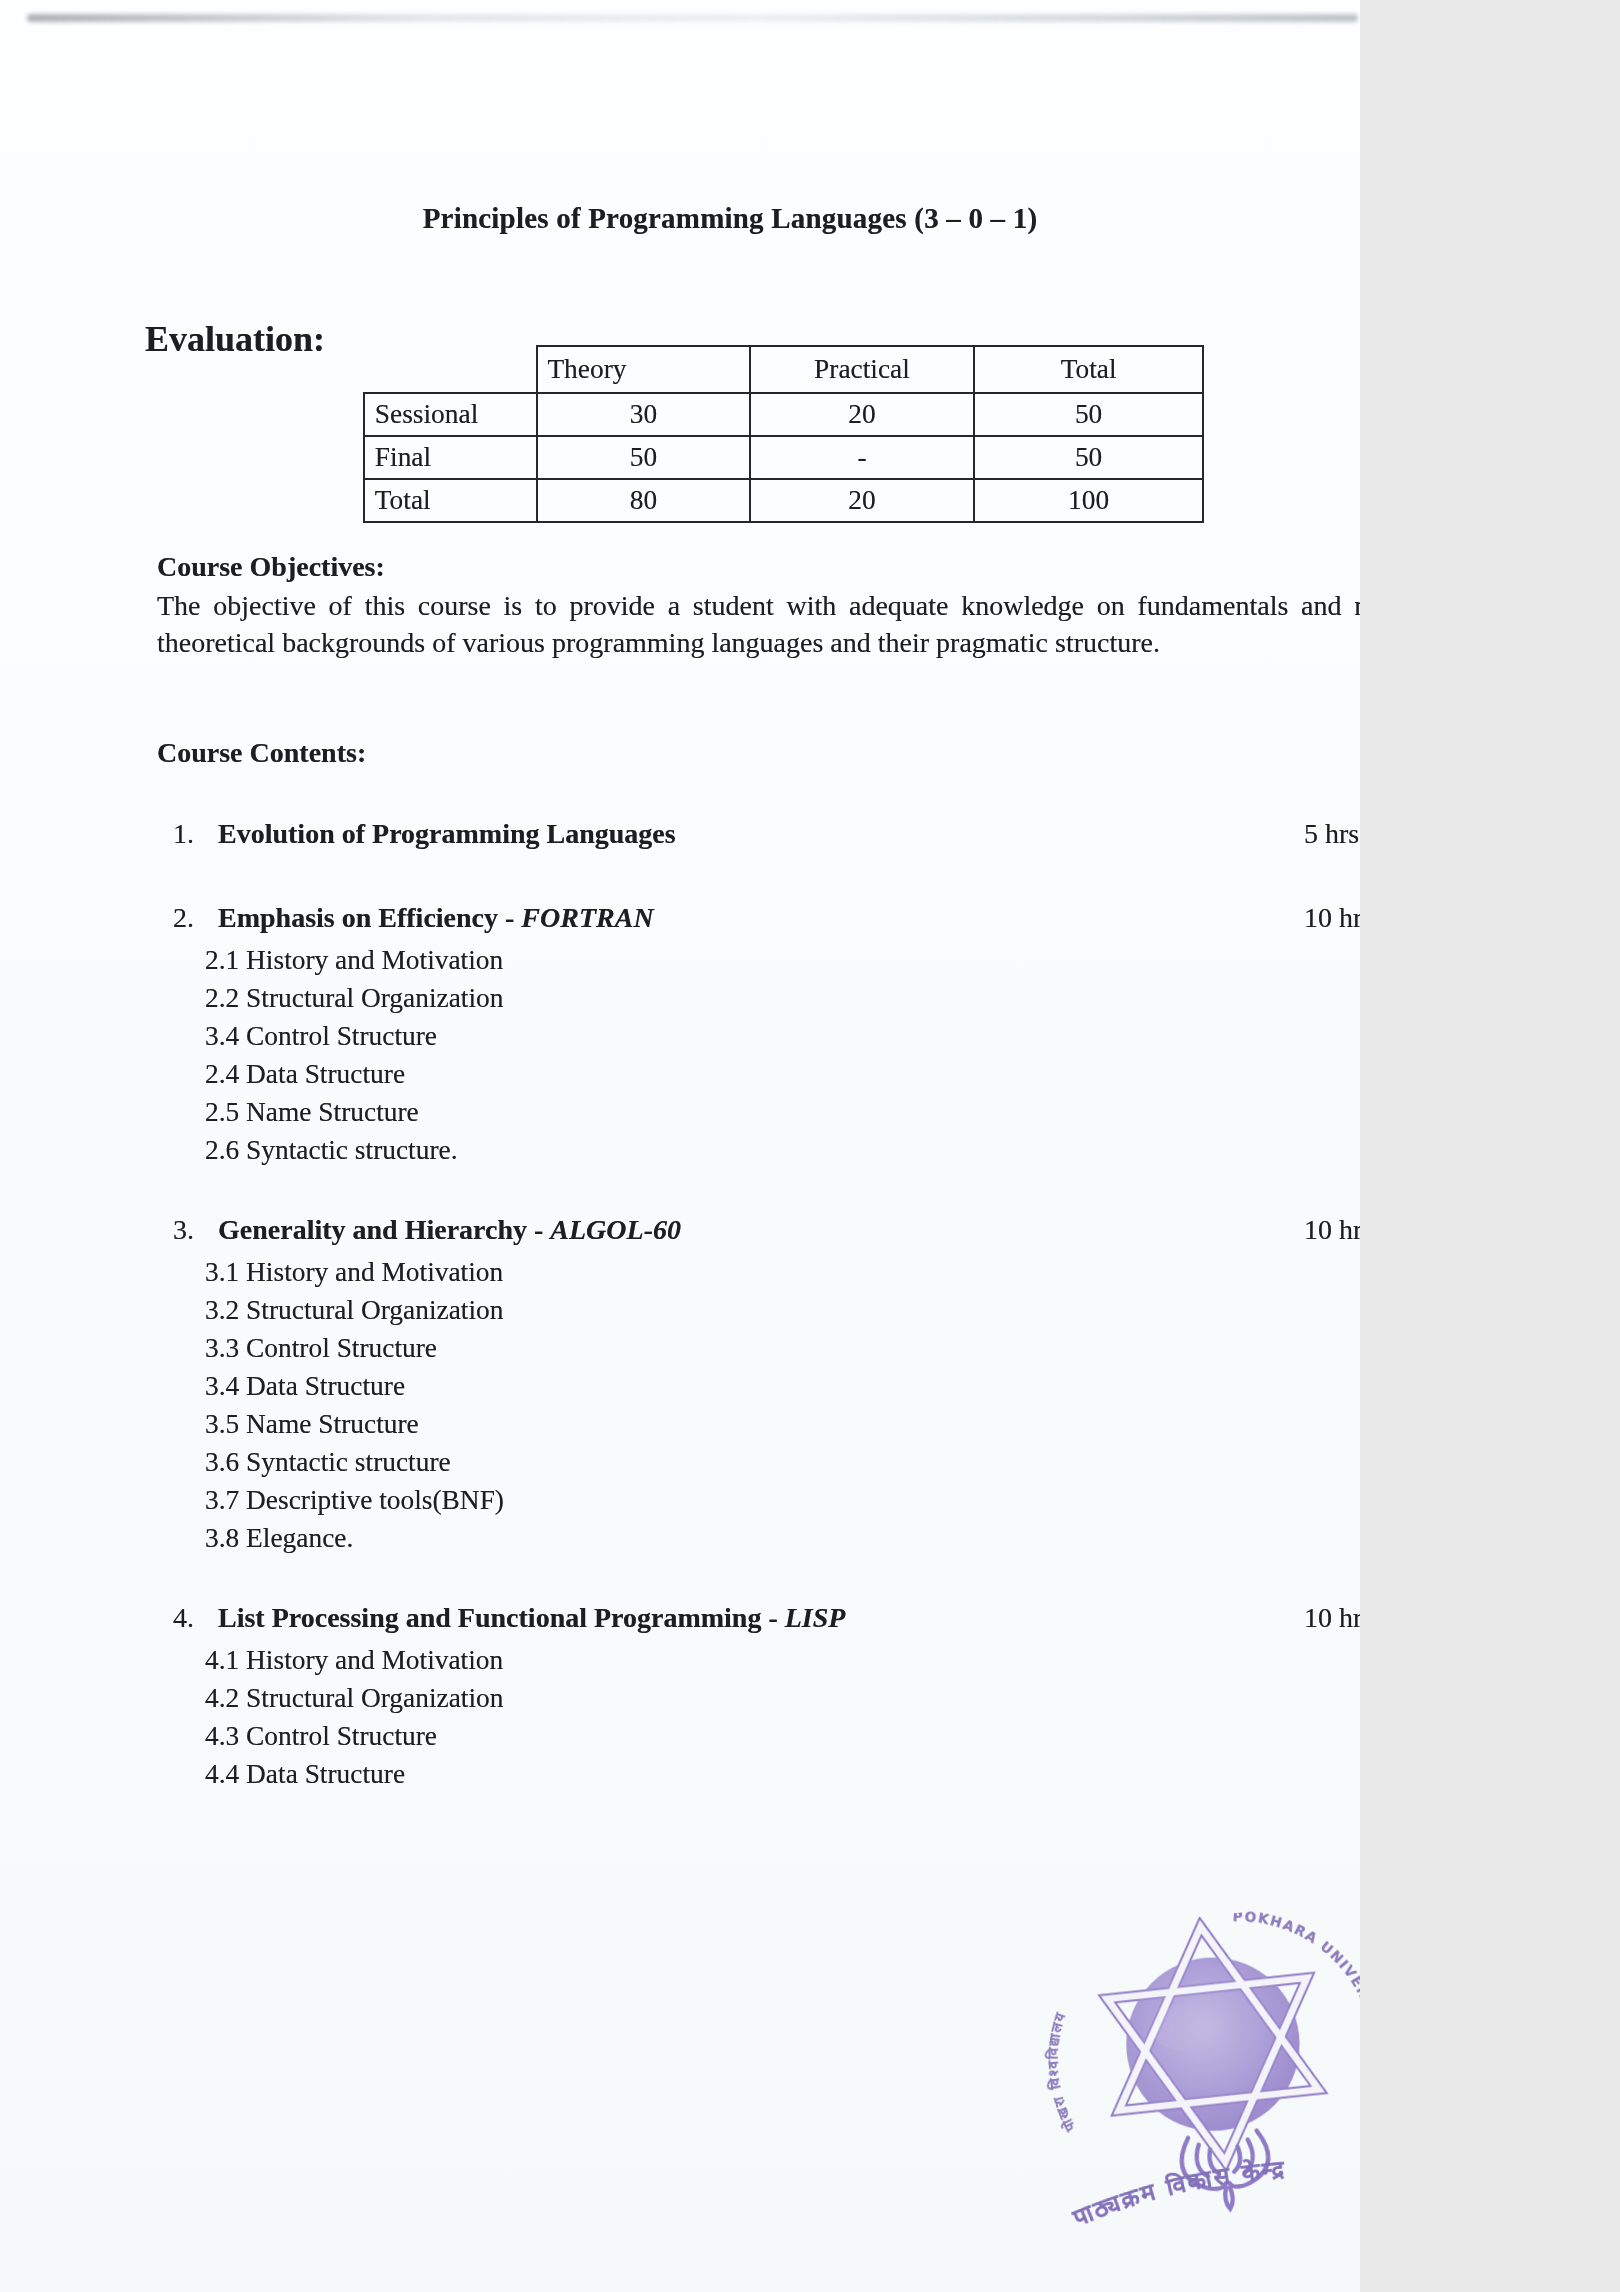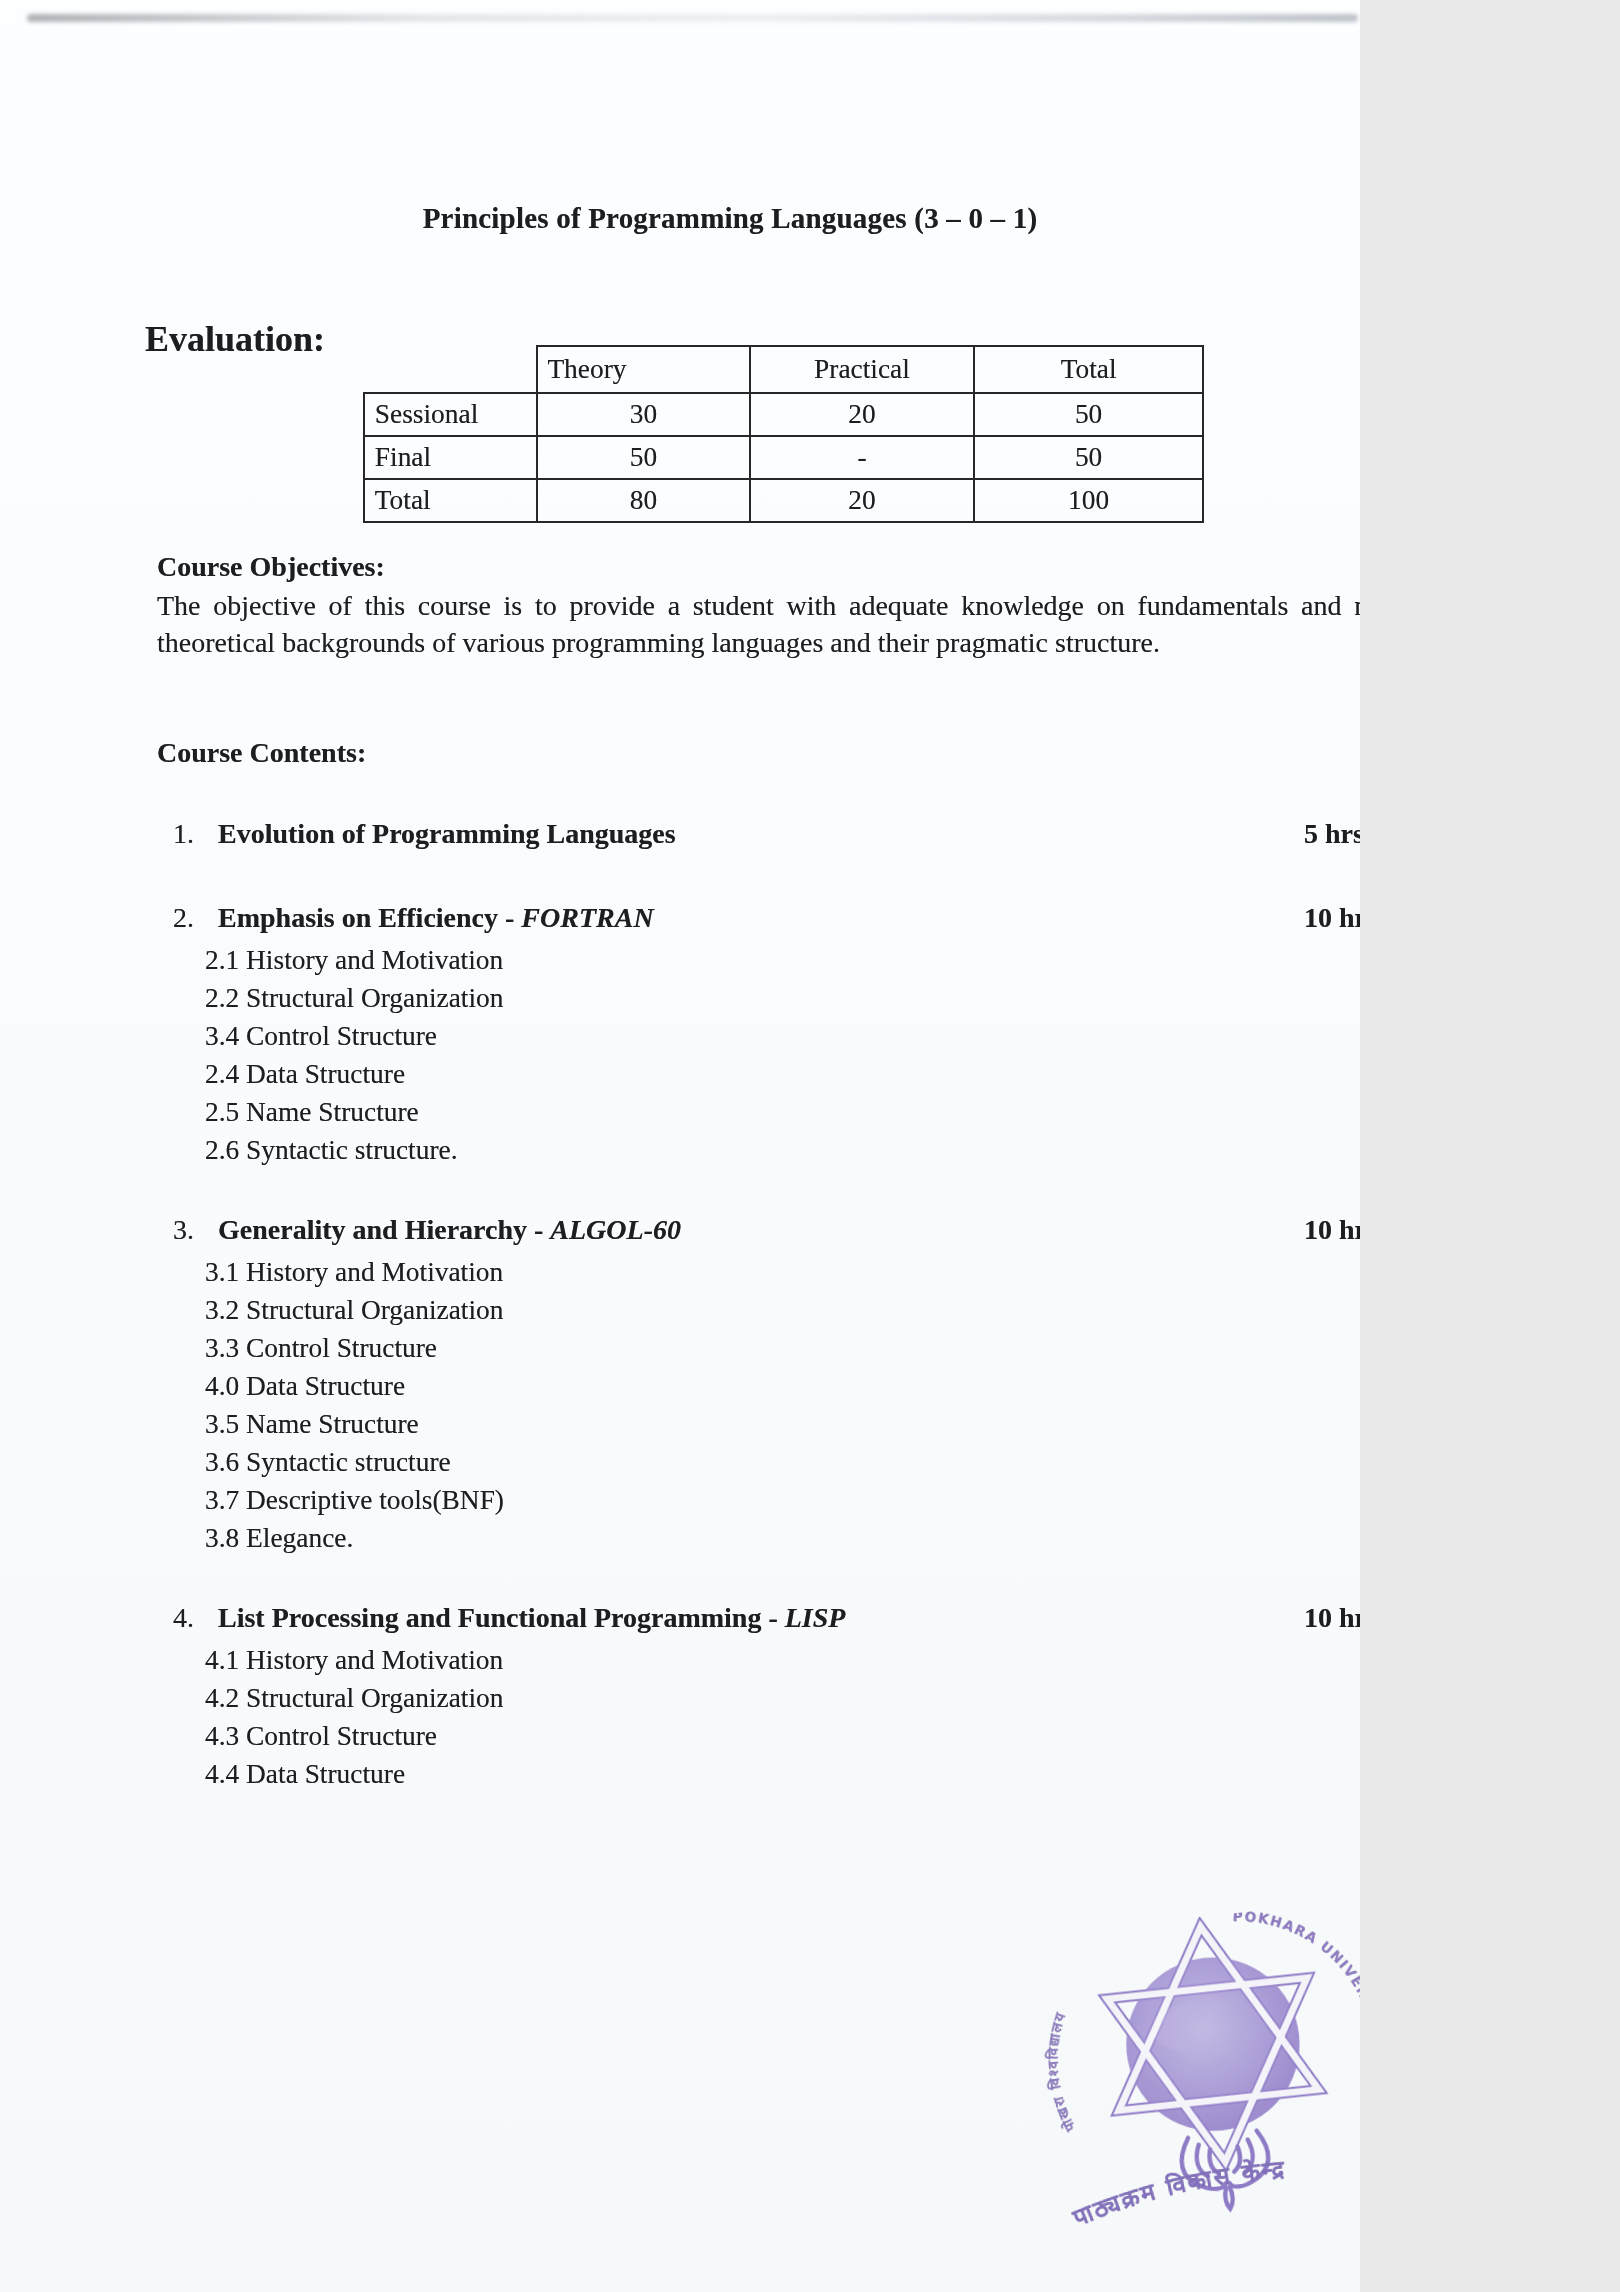--- a/index.html
+++ b/index.html
@@ -41,21 +41,21 @@
   .obj-body{
     margin:0; font-size:28px; line-height:37px;
     text-align:justify; text-align-last:left;
   }
   .contents-head{position:absolute; left:157px; top:737px; font-size:28px; font-weight:bold;}
   .sections{position:absolute; left:173px; top:812px; width:1291px;}
   .section{margin:0 0 39px 0;}
   .sec-head{position:relative; height:45px; font-size:28px; font-weight:bold; line-height:43px;}
   .sec-num{display:inline-block; width:45px; font-weight:normal;}
   .sec-lang{font-style:italic; font-weight:bold;}
-  .hours{position:absolute; left:1131px; top:0; font-weight:bold; white-space:nowrap;}
+  .hours{position:absolute; left:1131px; top:0; font-weight:normal; white-space:nowrap;}
   .items{margin-left:32px;}
   .item{font-size:27.4px; line-height:38px;}
   .stamp{
     position:absolute; left:1034px; top:1916px; width:365px; height:325px;
     transform:rotate(-6deg); filter:blur(0.4px); opacity:.93;
   }
   .arc-small{font-family:"DejaVu Sans","Liberation Sans",sans-serif; font-size:14px;
     font-weight:bold; fill:#7a63b8; letter-spacing:1.5px;}
   .arc-big{font-family:"DejaVu Sans","Liberation Sans",sans-serif; font-size:24px;
     font-weight:bold; fill:#6d56b2; letter-spacing:2px;}
@@ -133,21 +133,21 @@
 
     <div class="section">
       <div class="sec-head">
         <span class="sec-num">3.</span><span class="sec-title-text">Generality and Hierarchy - </span><span class="sec-lang">ALGOL-60</span>
         <span class="hours">10 hrs</span>
       </div>
       <div class="items">
         <div class="item">3.1 History and Motivation</div>
         <div class="item">3.2 Structural Organization</div>
         <div class="item">3.3 Control Structure</div>
-        <div class="item">4.0 Data Structure</div>
+        <div class="item">3.4 Data Structure</div>
         <div class="item">3.5 Name Structure</div>
         <div class="item">3.6 Syntactic structure</div>
         <div class="item">3.7 Descriptive tools(BNF)</div>
         <div class="item">3.8 Elegance.</div>
       </div>
     </div>
 
     <div class="section">
       <div class="sec-head">
         <span class="sec-num">4.</span><span class="sec-title-text">List Processing and Functional Programming - </span><span class="sec-lang">LISP</span>

